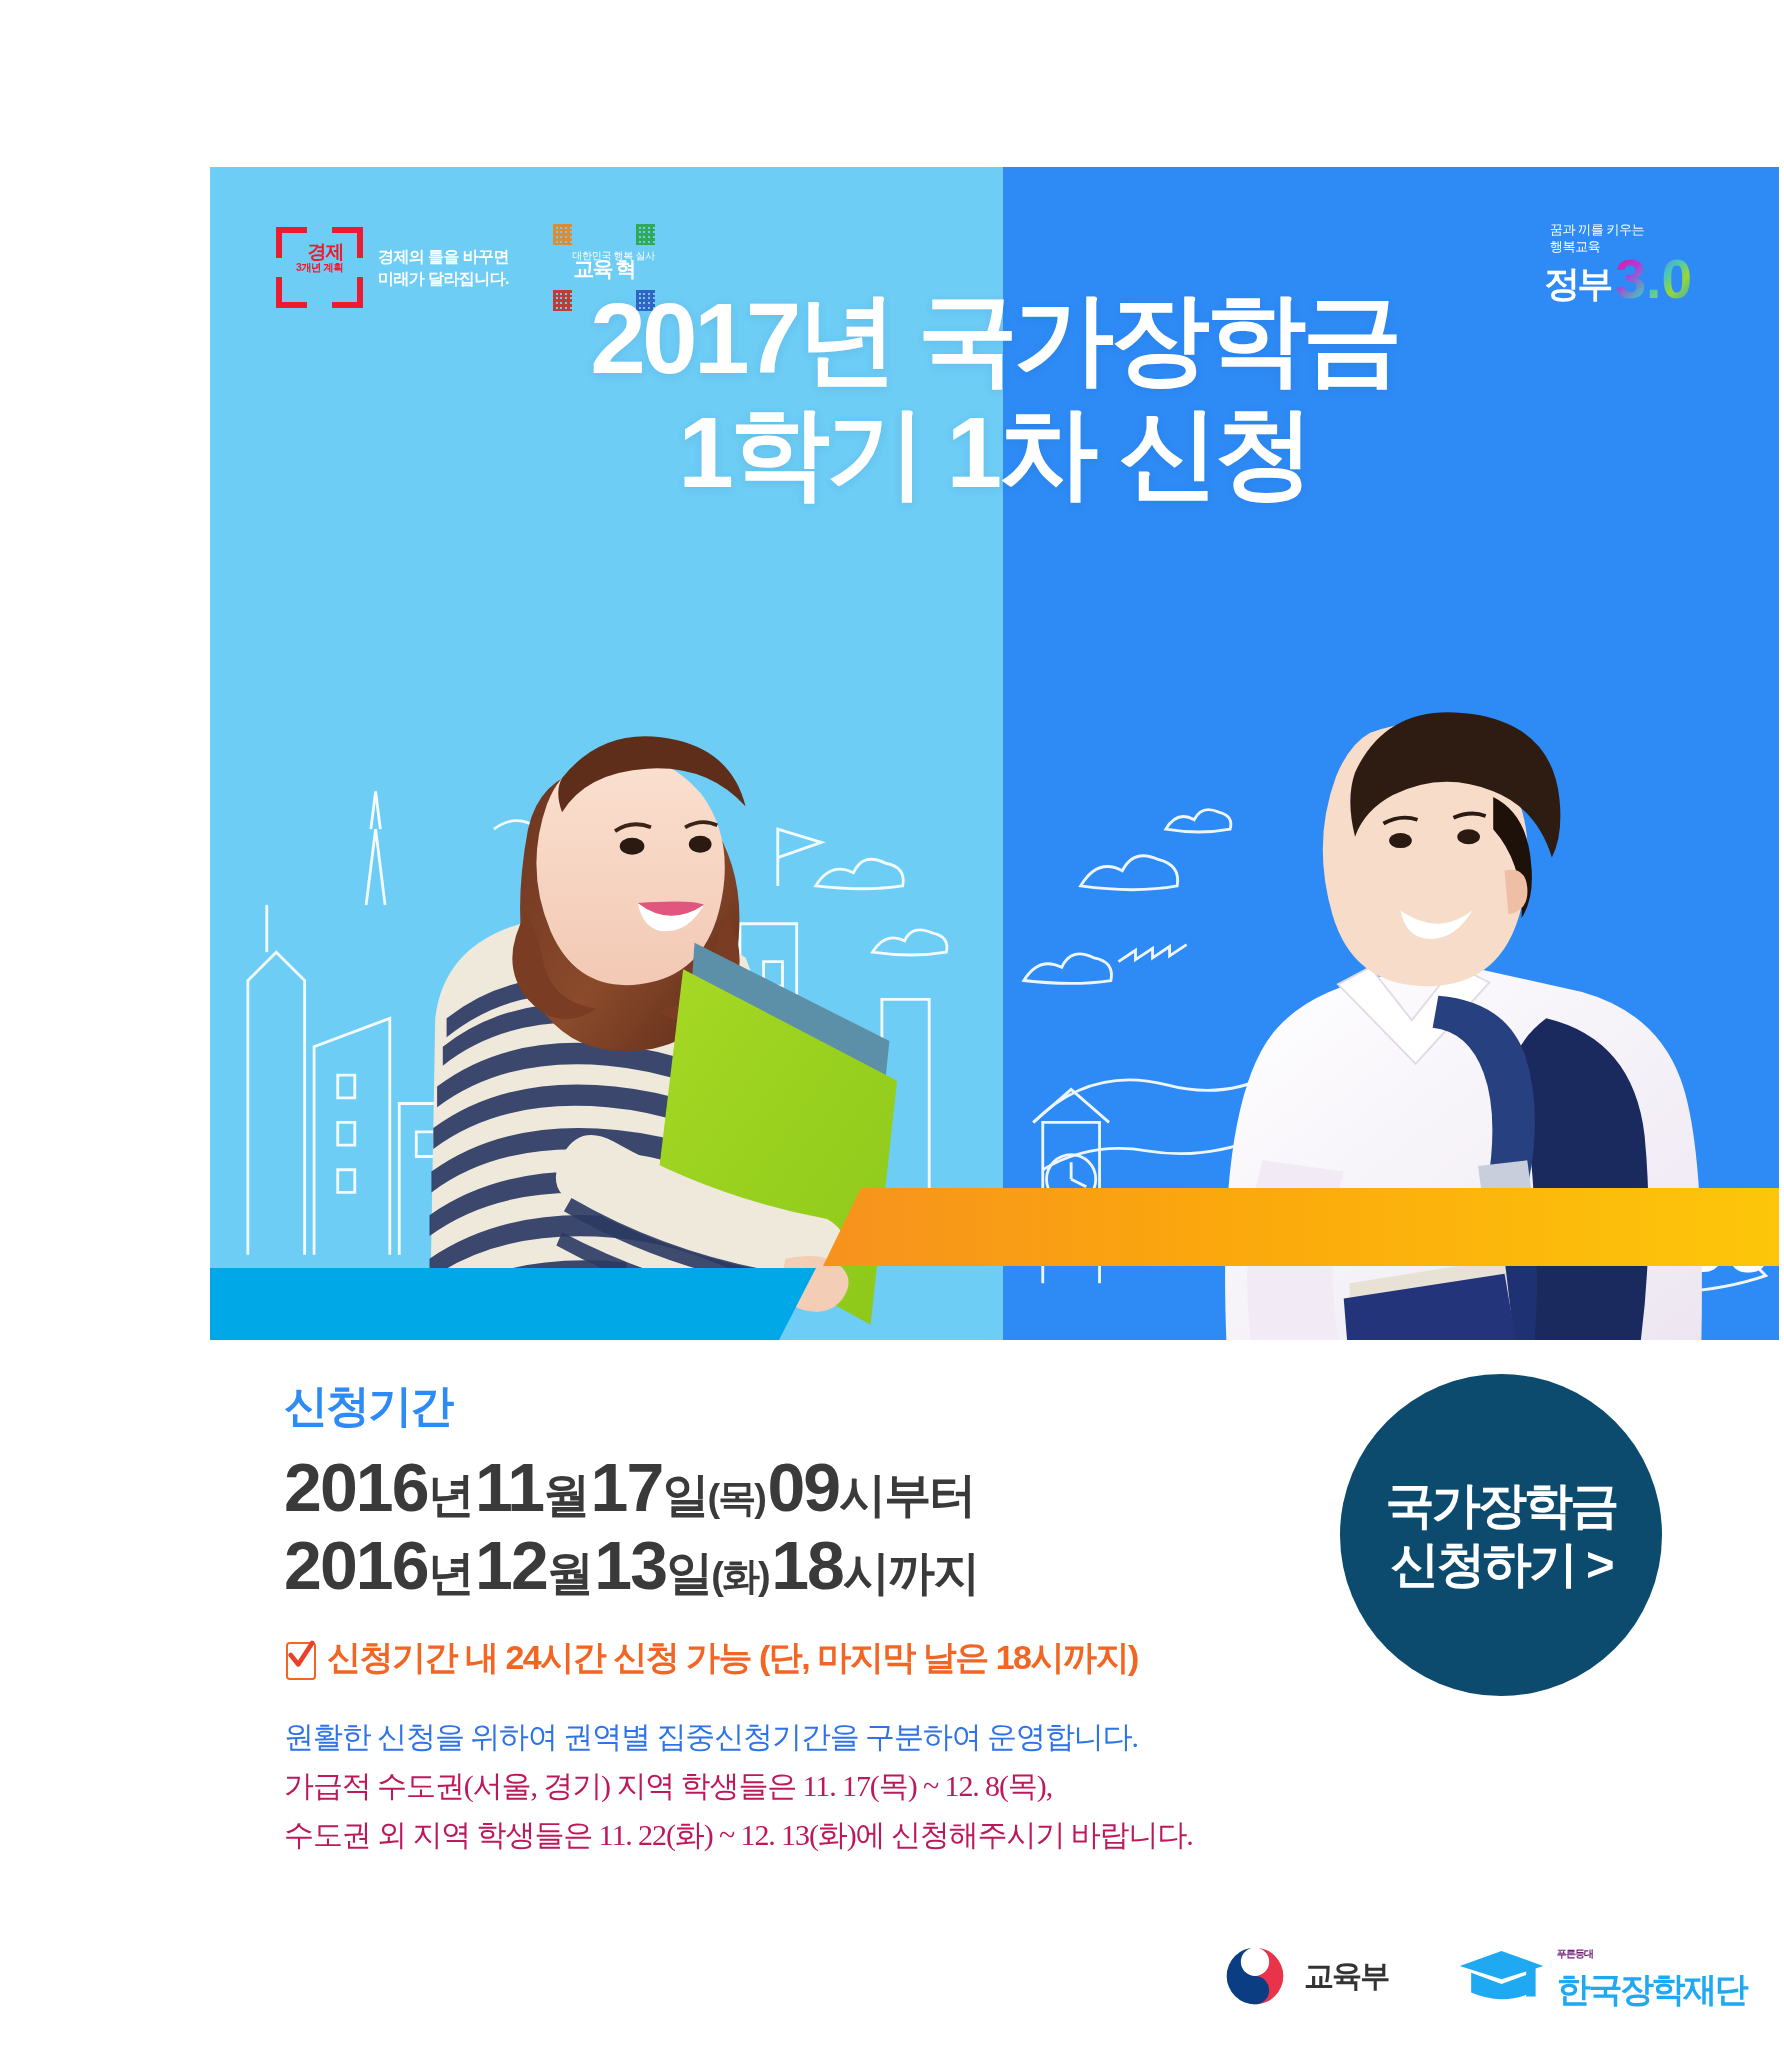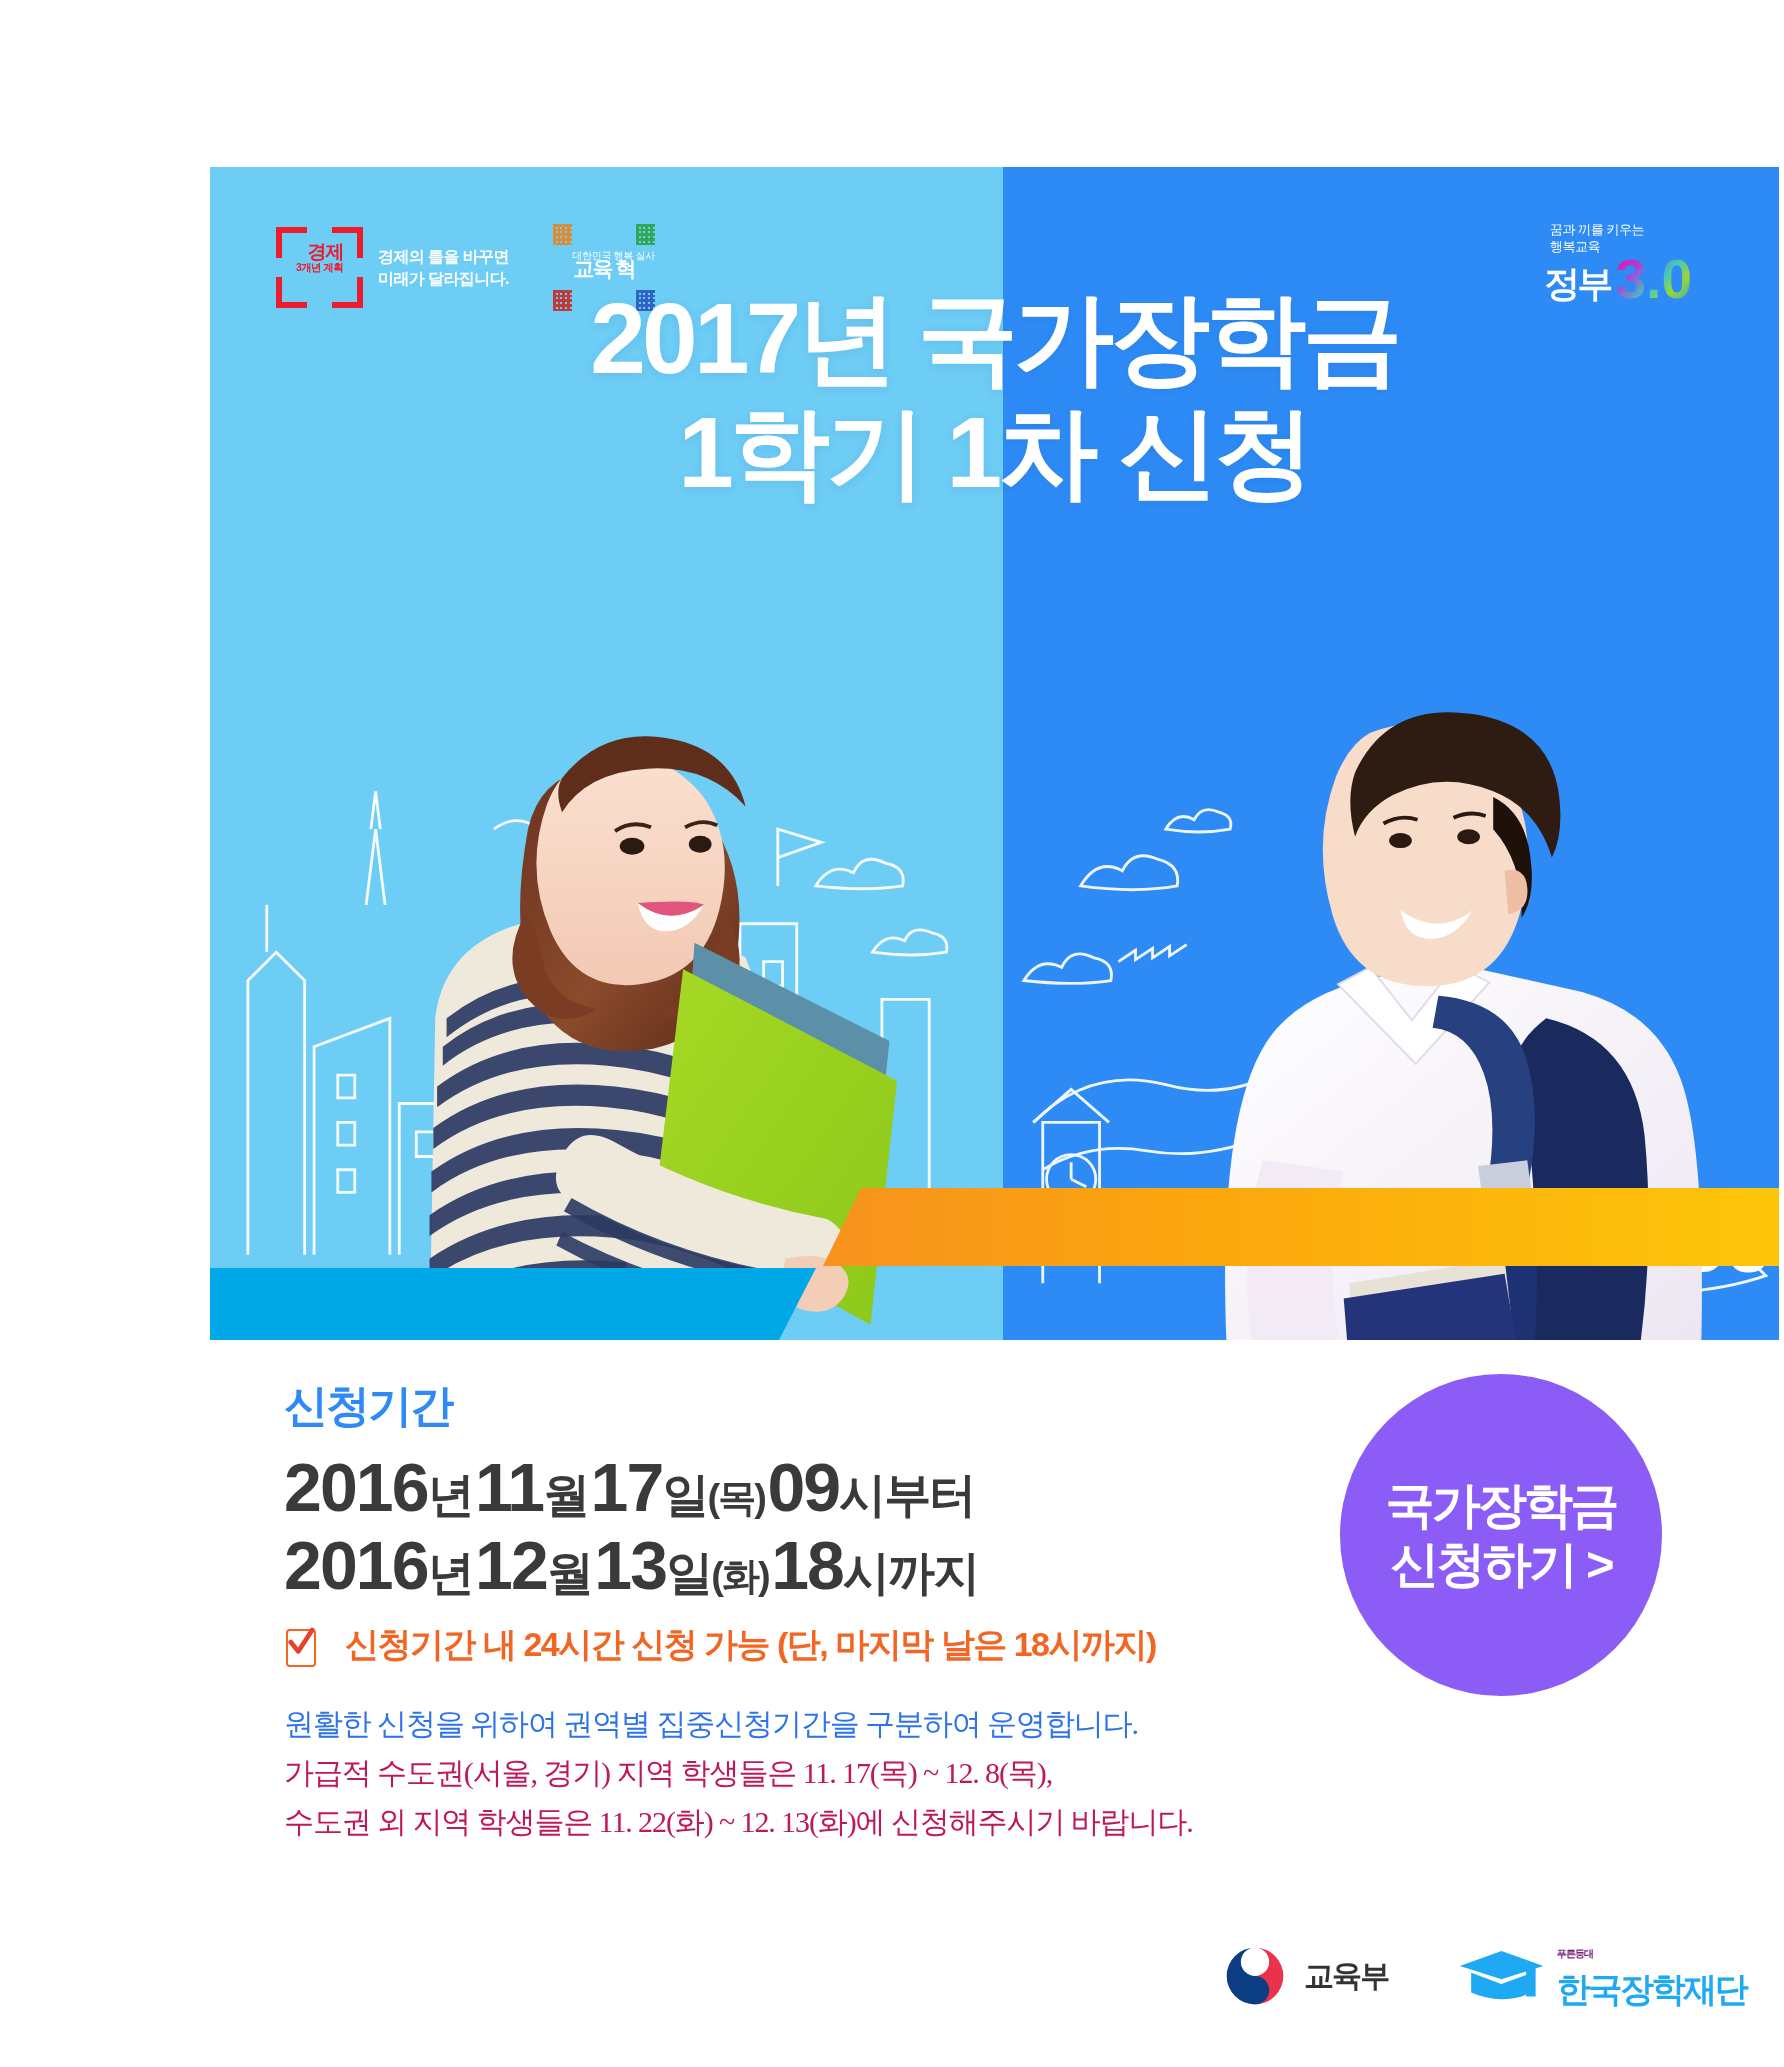--- a/index.html
+++ b/index.html
@@ -106,21 +106,21 @@
   }
   .date-line{
     color:#3A3A3A;font-weight:bold;letter-spacing:-1.9px;white-space:nowrap;
     line-height:1.12;margin-bottom:1.9px;
   }
   .date-line .big{font-size:68px;}
   .date-line .mid{font-size:47px;}
   .date-line .sm{font-size:38px;}
 
   .note{
-    display:flex;align-items:center;gap:29px;margin-top:19px;
+    display:flex;align-items:center;gap:11px;margin-top:32px;
   }
   .chk{
     position:relative;width:32px;height:40px;flex:0 0 auto;
   }
   .chk .box{
     position:absolute;left:1.9px;top:3.8px;width:26.5px;height:34px;
     border:2.8px solid #F26522;border-radius:3.8px;
   }
   .chk .tick{
     position:absolute;left:2.8px;top:1.9px;width:28px;height:32px;
@@ -128,21 +128,21 @@
   .note-text{color:#F26522;font-size:34px;font-weight:bold;letter-spacing:-1.5px;}
 
   .para{margin-top:32px;}
   .para-line{font-size:30px;letter-spacing:-1.1px;line-height:1.62;color:#be185d;
     font-family:"Liberation Serif","DejaVu Serif",serif;}
   .para-line.blue{color:#2E73E8;}
 
   
   .cta{
     position:absolute;left:1340px;top:1374px;width:322px;height:322px;
-    border-radius:50%;background:#8b5cf6;
+    border-radius:50%;background:#0c4a6e;
     display:flex;flex-direction:column;align-items:center;justify-content:center;
     gap:5.7px;cursor:pointer;
   }
   .cta-line{color:#ffffff;font-size:49px;font-weight:bold;letter-spacing:-2.8px;line-height:1.08;white-space:nowrap;}
 
   
   .footer{position:absolute;left:1221px;top:1942px;display:flex;align-items:center;gap:68px;}
   .moe{display:flex;align-items:center;gap:15px;justify-content:space-between;}
   .moe-name{color:#333333;font-size:30px;font-weight:bold;letter-spacing:-1.9px;}
   .kosaf{display:flex;align-items:flex-end;gap:9.5px;}

